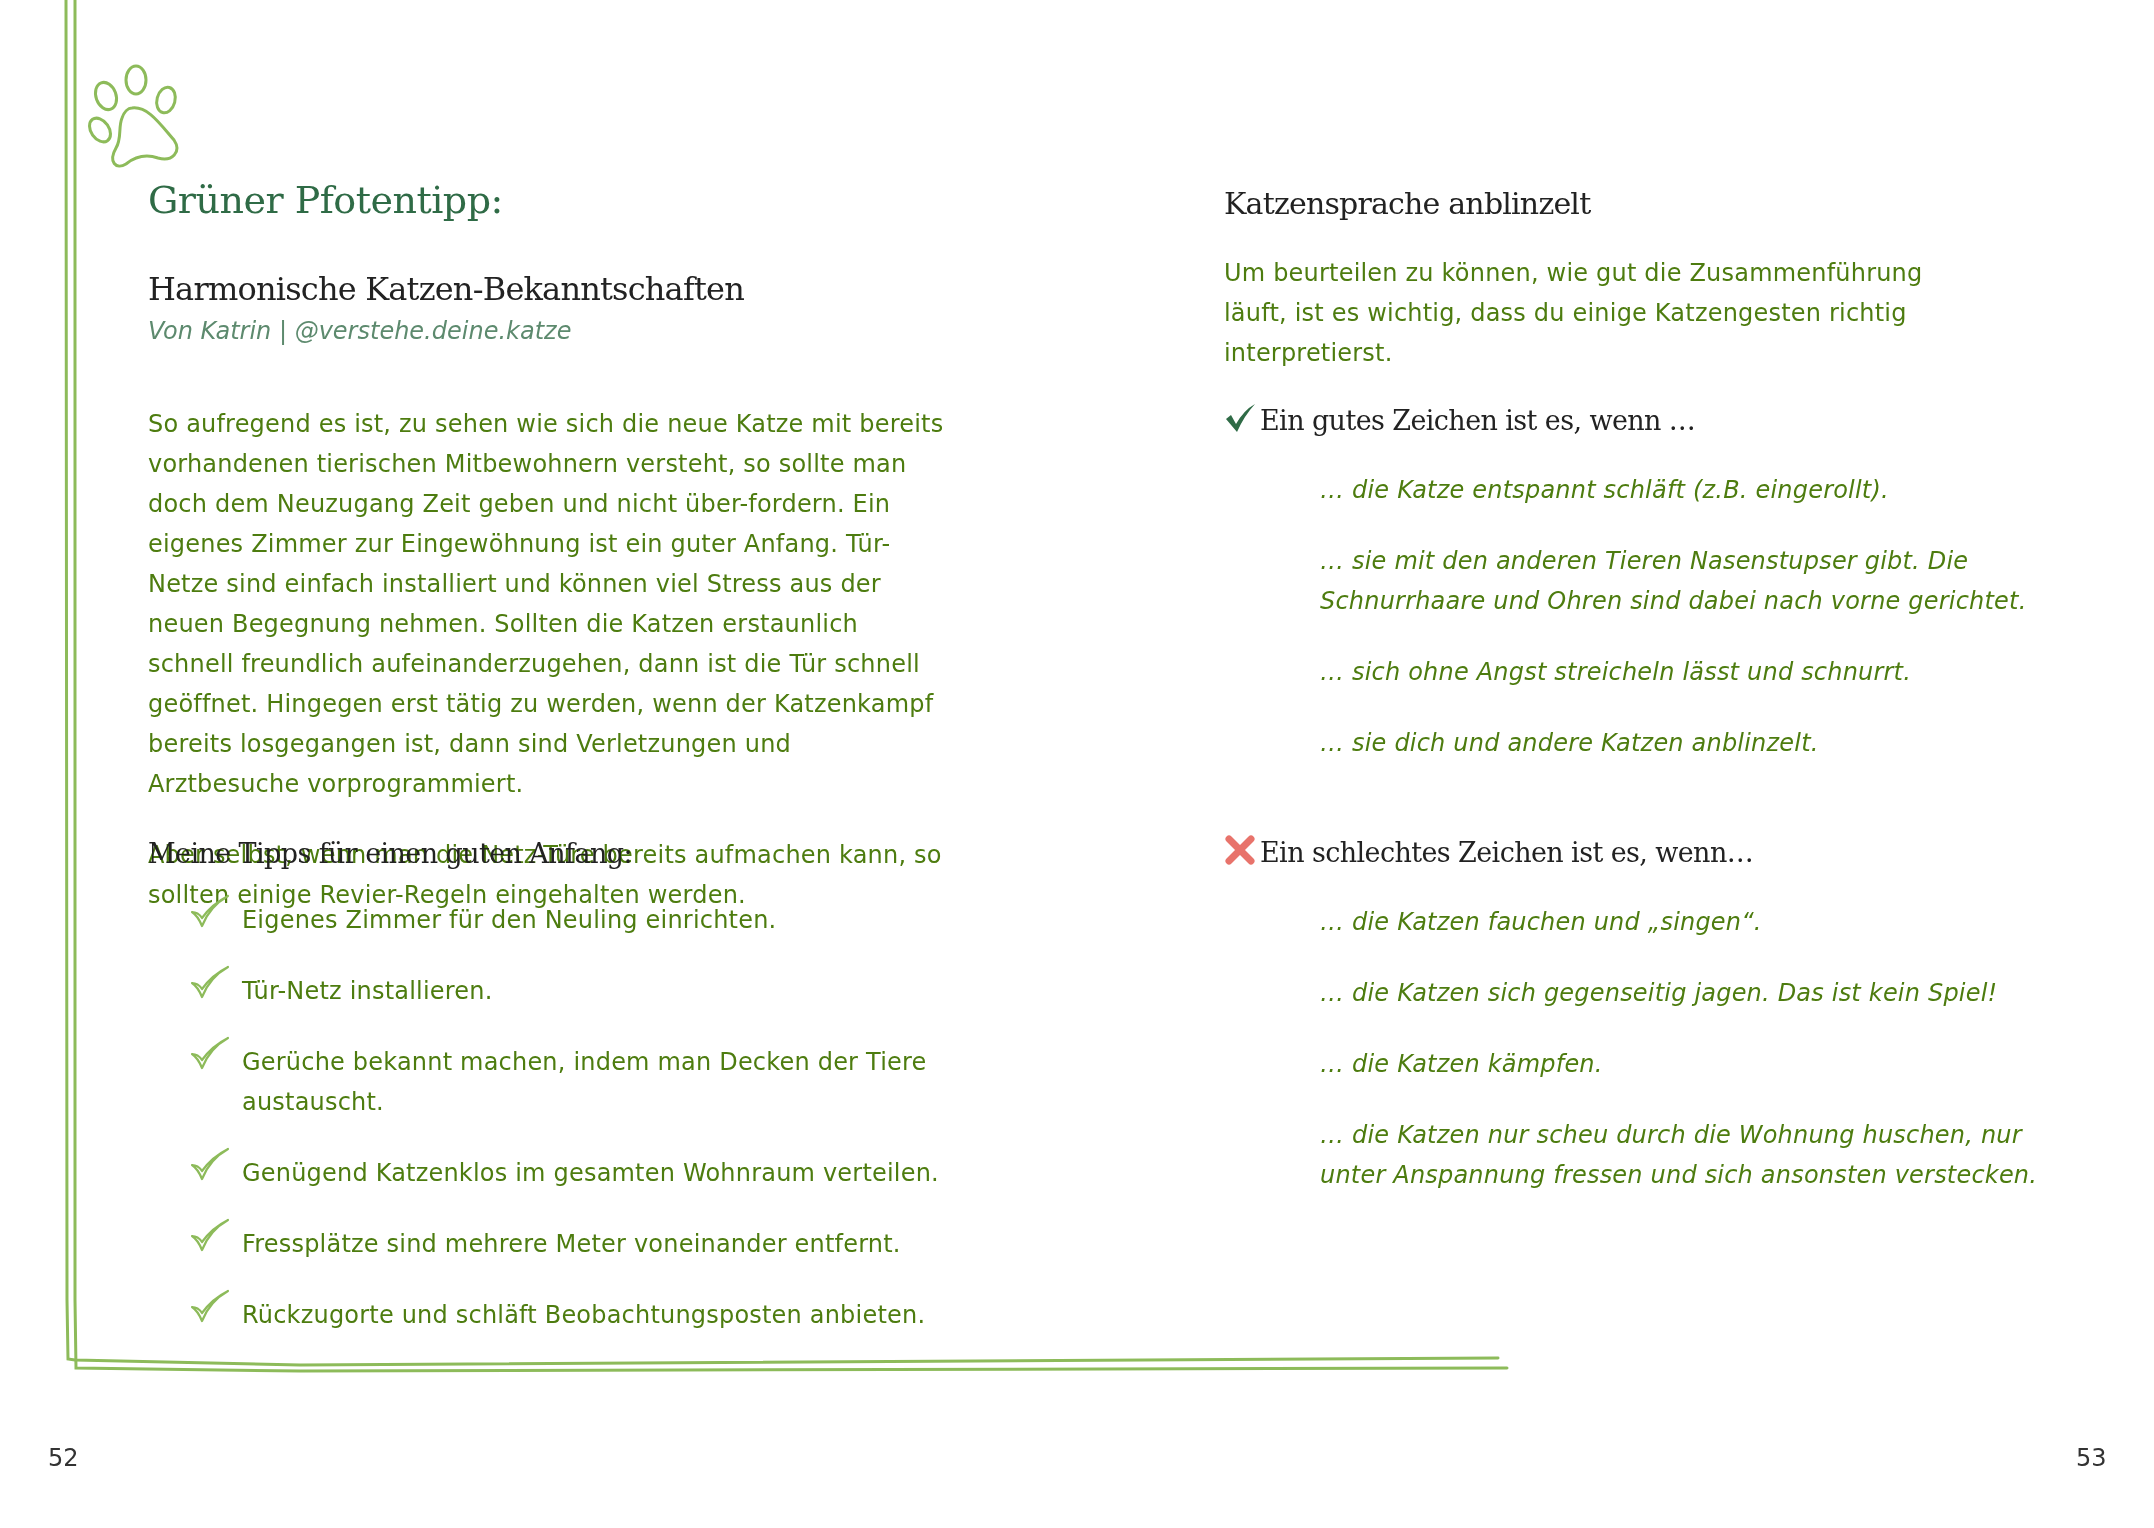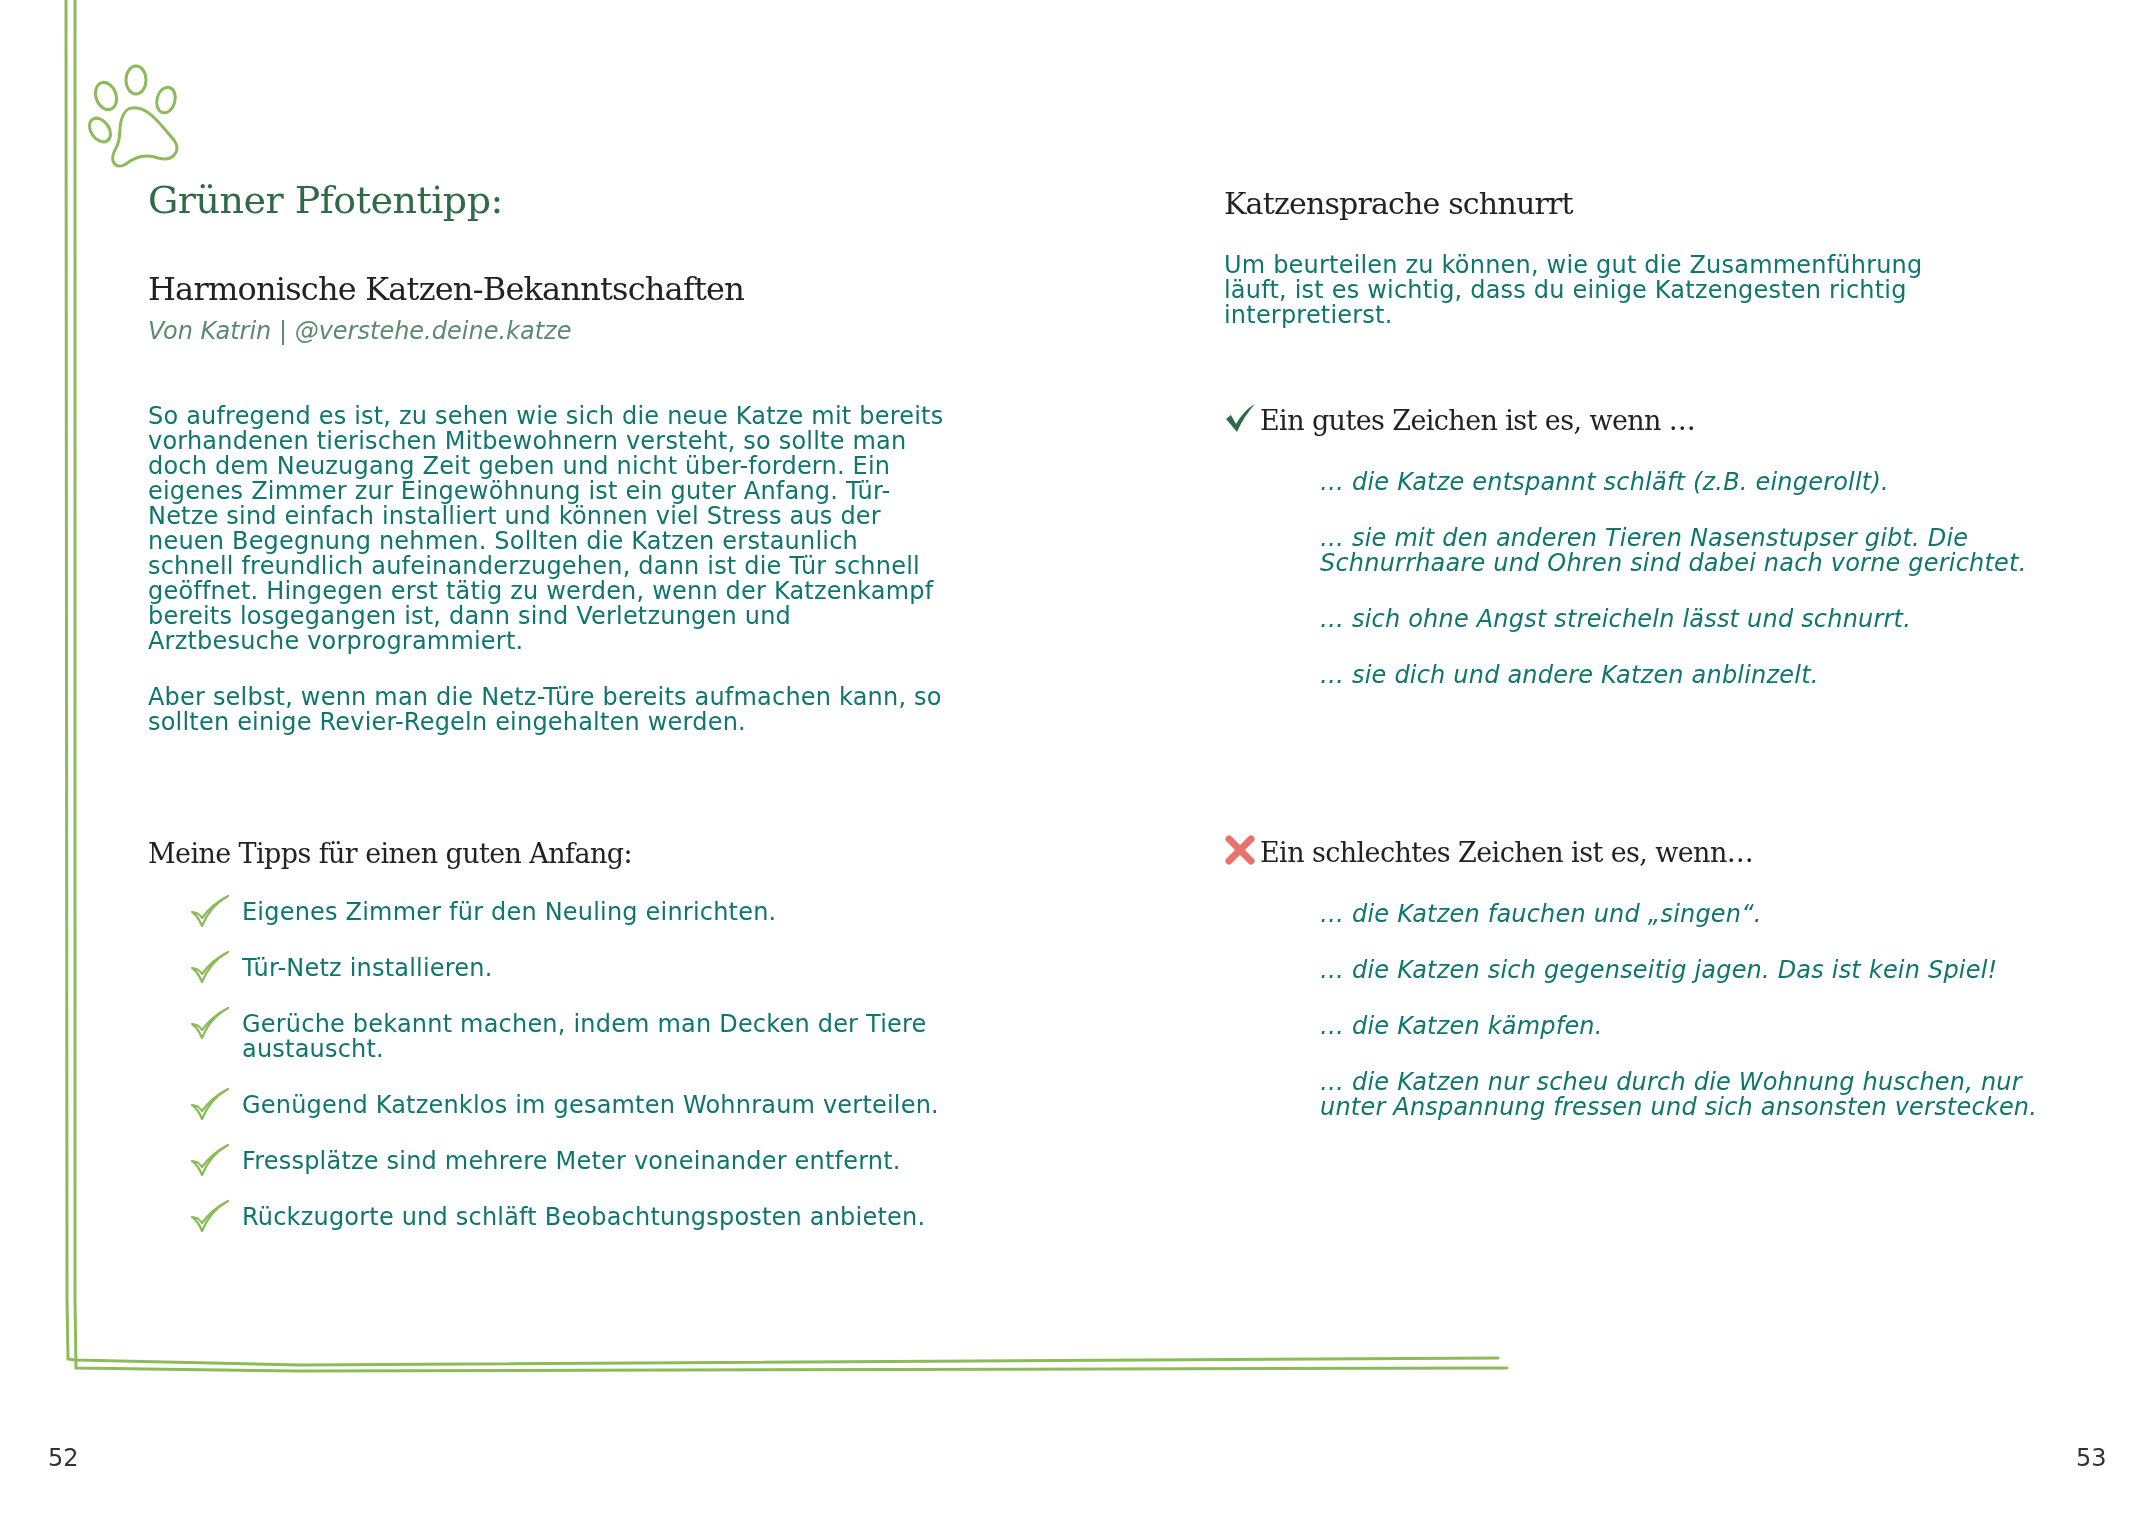--- a/index.html
+++ b/index.html
@@ -6,21 +6,21 @@
   body {
     width:2154px; height:1528px; background:#ffffff; position:relative; overflow:hidden;
     font-family:"DejaVu Sans", sans-serif; color:#2b2b2b;
   }
   .abs { position:absolute; }
   .frame { position:absolute; left:0; top:0; width:2154px; height:1528px; pointer-events:none; }
   .paw { position:absolute; left:88px; top:64px; width:96px; height:104px; }
   #tip-label { left:148px; top:178px; font-size:38px; color:#2f6b46; letter-spacing:-0.5px; font-family:"DejaVu Serif", serif; }
   #article-title { left:148px; top:270px; font-size:32px; color:#222; letter-spacing:-0.8px; font-family:"DejaVu Serif", serif; }
   #byline { left:148px; top:317px; font-size:24px; color:#5d8a6e; font-style:italic; font-weight:300; }
-  .body { font-size:24px; line-height:25px; color:#0f766e; letter-spacing:0.2px; }
+  .body { font-size:24px; line-height:40px; color:#4d7c0f; letter-spacing:0.2px; }
   #intro-para { left:148px; top:404px; width:800px; }
   #intro-para p { margin:0 0 31px 0; }
   #tips-heading { left:148px; top:838px; font-size:27px; color:#222; font-family:"DejaVu Serif", serif; letter-spacing:-0.6px; }
   .tips { left:190px; top:900px; width:760px; margin:0; padding:0; list-style:none; }
   .tips li { position:relative; padding-left:52px; margin-bottom:31px; }
   .tips li .chk { position:absolute; left:0; top:-6px; width:40px; height:34px; }
   #right-title { left:1224px; top:186px; font-size:30px; color:#222; font-family:"DejaVu Serif", serif; letter-spacing:-0.8px; }
   #right-intro { left:1224px; top:253px; width:760px; }
   .sign-heading { font-size:27px; color:#222; font-family:"DejaVu Serif", serif; letter-spacing:-0.6px; }
   #good-heading { left:1224px; top:402px; }
@@ -99,21 +99,21 @@
   <li>
     <svg class="chk" viewBox="0 0 40 34">
         <path d="M2 18 Q8 22 12 32 Q20 12 38 2 Q22 10 12 24 Q8 18 2 18 Z" fill="none" stroke="#8dbb5a" stroke-width="2.2" stroke-linejoin="round"></path>
       </svg>
     <span>Rückzugorte und schläft Beobachtungsposten anbieten.</span>
   </li>
 </ul>
 
 <div class="abs pageno" id="page-left">52</div>
 
-<div class="abs" id="right-title">Katzensprache schnurrt</div>
+<div class="abs" id="right-title">Katzensprache anblinzelt</div>
 <div class="abs body" id="right-intro">Um beurteilen zu können, wie gut die Zusammenführung läuft, ist es wichtig, dass du einige Katzengesten richtig interpretierst.</div>
 
 <div class="abs sign-heading" id="good-heading">
   <svg class="ic" viewBox="0 0 32 32">
       <path d="M2 17 L7 13 L12 22 Q20 8 31 2 Q20 14 13 30 Z" fill="#2f6b46"></path>
     </svg><span>Ein gutes Zeichen ist es, wenn …</span>
 </div>
 
 <ul class="abs body signs" id="good-list">
   <li>… die Katze entspannt schläft (z.B. eingerollt).</li>

